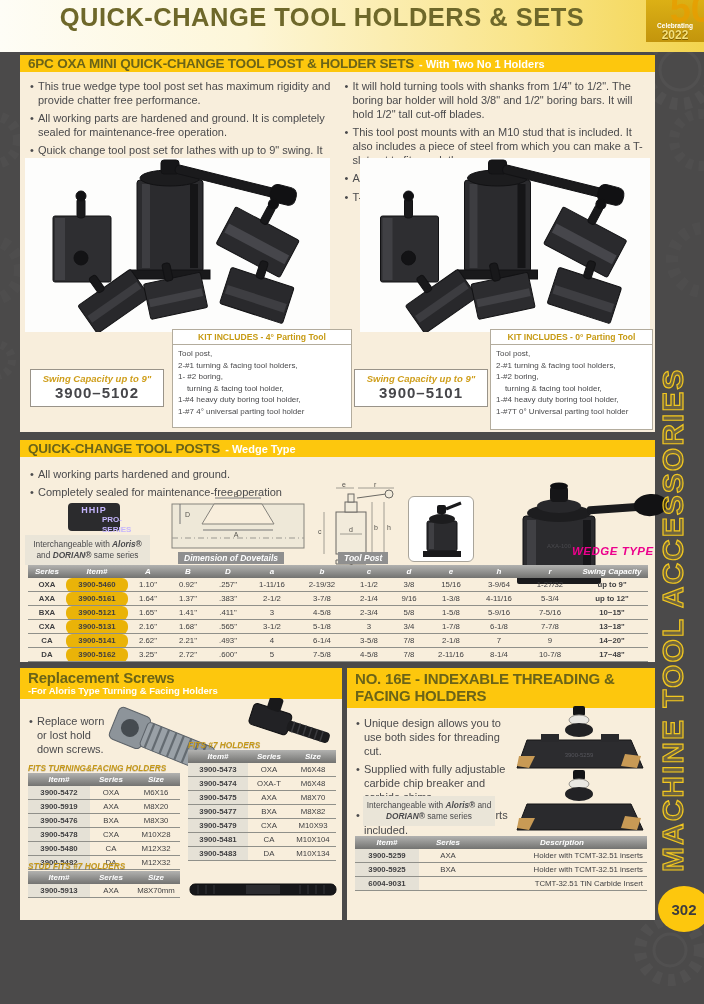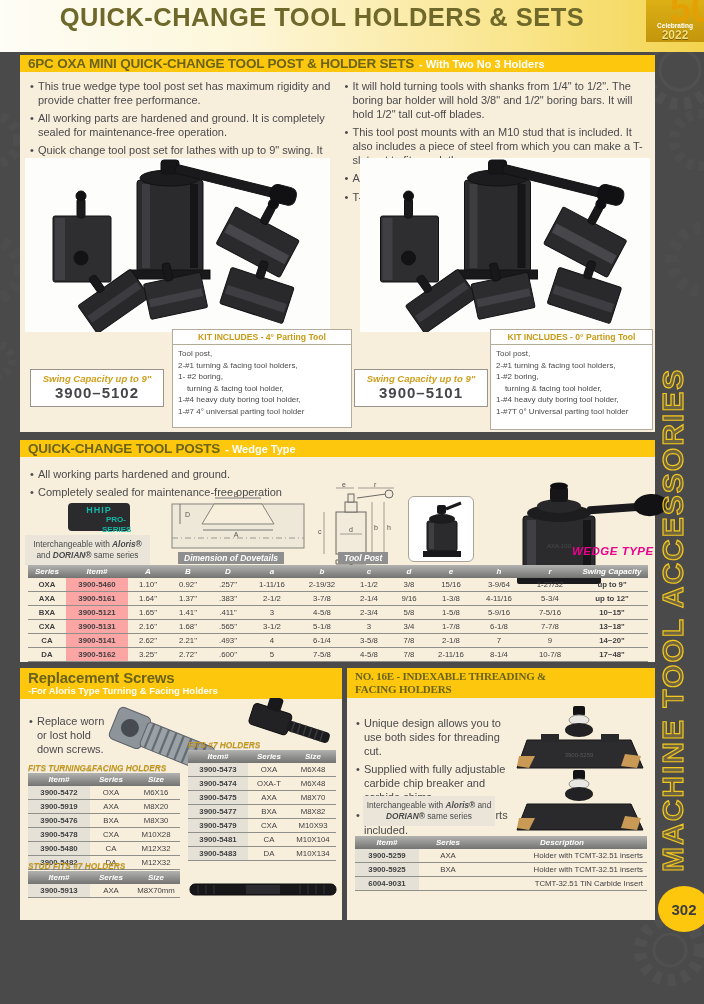--- a/index.html
+++ b/index.html
@@ -45,53 +45,53 @@
   .swing-box .inum { font-size:15px; font-weight:bold; letter-spacing:1px; color:#46464a;text-align:center; }
   .kit-box { position:absolute; background:#fff; border:1px solid #b3ac9d; }
   .kit-box .kt { font-size:8.6px; font-weight:bold; color:#c79b15; text-align:center;
     border-bottom:1px solid #b3ac9d; padding:2px 1px; white-space:nowrap; }
   .kit-box ul { list-style:none; font-size:8px; color:#4a4a4c; padding:3px 5px; line-height:1.45; }
   .kit-box li { white-space:pre-wrap; }
 
   
   #sec2 { left:20px; top:440px; width:635px; height:222px; }
   #sec2 ul.bullets { position:absolute; left:10px; top:27px; width:260px; }
-  .hhip-badge { position:absolute; left:48px; top:63px; width:62px; height:28px; background:#2b2b2d;
-    border-radius:4px; color:#14b8a6; text-align:center; padding-top:3px; }
+  .hhip-badge { position:absolute; left:48px; top:63px; width:52px; height:28px; background:#2b2b2d;
+    border-radius:4px; color:#c4b5fd; text-align:center; padding-top:3px; }
   .hhip-badge .b1 { font-size:9px; font-weight:bold; letter-spacing:1px; line-height:1; }
   .hhip-badge .b2 { font-size:8px; font-weight:bold; line-height:1.2;margin-left:34px; }
   .interchange { position:absolute; background:#eae5d8; font-size:8.3px; color:#4a4a4c;
     text-align:center; padding:4px 3px; line-height:1.3; }
   .interchange b { font-style:italic; }
   .diagram-label { position:absolute; background:#8f8f8f; color:#fff; font-weight:bold; font-style:italic;
     font-size:8.5px; padding:1px 6px; white-space:nowrap; }
   .wedge-type { position:absolute; left:552px; top:105px; font-size:11.5px; font-weight:bold; font-style:italic;
     color:#ec008c; letter-spacing:.5px; }
 
   table.spec { border-collapse:collapse; font-size:7.8px; color:#3f3f41; table-layout:fixed; }
   table.spec th { background:linear-gradient(#b2b2b0,#737371); color:#fff; font-style:italic;
     font-weight:bold; font-size:8px; padding:2px 0; }
   table.spec td { text-align:center; padding:2px 0; border-bottom:1px solid #90908a; }
   table.spec tr td:nth-child(1) { font-weight:bold; }
-  #wedge-table td:nth-child(2) { background:#fca5a5; font-weight:bold; }
+  #wedge-table td:nth-child(2) { background:#eab308; font-weight:bold;border-radius:6px; }
   #wedge-table td:nth-child(13) { font-weight:bold; }
 
   
   #sec3 { left:20px; top:668px; width:322px; height:252px; }
   #sec3 .sec-bar, #sec4 .sec-bar { display:block; padding:2px 8px 3px 8px; }
   #sec3 .sec-bar .t { font-size:15px; line-height:1.05; display:block; }
   #sec3 .sec-bar .st { font-size:9.5px; margin-left:0; display:block; line-height:1.1; }
   #sec3 ul.bullets { position:absolute; left:9px; top:46px; width:80px; }
   .gold-label { position:absolute; font-size:8.3px; font-weight:bold; font-style:italic; color:#c6991a;
     white-space:nowrap; text-shadow:0 1px 0 rgba(0,0,0,.15); }
   .mini-table td:nth-child(1) { background:#e5e1d6; }
 
   
   #sec4 { left:347px; top:668px; width:308px; height:252px; }
-  #sec4 .sec-bar .t { font-size:11px; line-height:1.15; display:block; white-space:nowrap;font-family:Liberation Serif, serif; }
+  #sec4 .sec-bar .t { font-size:15px; line-height:1.15; display:block; white-space:nowrap; }
   #sec4 ul.bullets { position:absolute; left:9px; top:48px; width:158px; }
   #e16-table td:nth-child(1) { background:#e5e1d6; }
   #e16-table td:nth-child(3) { text-align:right; padding-right:4px; }
 
   
   .side-vertical { position:absolute; left:656px; top:330px; height:580px; width:44px;
     writing-mode:vertical-rl; transform:rotate(180deg); text-align:center;
     font-size:30px; font-weight:bold; letter-spacing:2px;
     color:rgba(242,199,31,.22); -webkit-text-stroke:1.2px #f2c71f; white-space:nowrap; }
   .page-badge { position:absolute; left:658px; top:886px; width:52px; height:46px; border-radius:50%;
@@ -129,21 +129,21 @@
   </div>
   <div class="anniv-badge">
     <div class="fifty">50</div>
     <div class="cel">Celebrating</div>
     <div class="yr">2022</div>
   </div>
 
   <div class="section" id="sec1">
     <div class="sec-bar">
       <span class="t">6PC OXA MINI QUICK-CHANGE TOOL POST &amp; HOLDER SETS</span>
-      <span class="st">- With Two No 3 Holders</span>
+      <span class="st">- With Two No 1 Holders</span>
     </div>
     <div class="cols">
       <ul class="bullets">
           <li>This true wedge type tool post set has maximum rigidity and provide chatter free performance.</li>
           <li>All working parts are hardened and ground. It is completely sealed for maintenance-free operation.</li>
           <li>Quick change tool post set for lathes with up to 9" swing. It requires 3/4" from the top of the compound rest to the center of the lathe.</li>
           <li>60% of AXA, or series 100 size wedge type QCTP.</li>
         </ul>
       <ul class="bullets">
           <li>It will hold turning tools with shanks from 1/4" to 1/2". The boring bar holder will hold 3/8" and 1/2" boring bars. It will hold 1/2" tall cut-off blades.</li>

